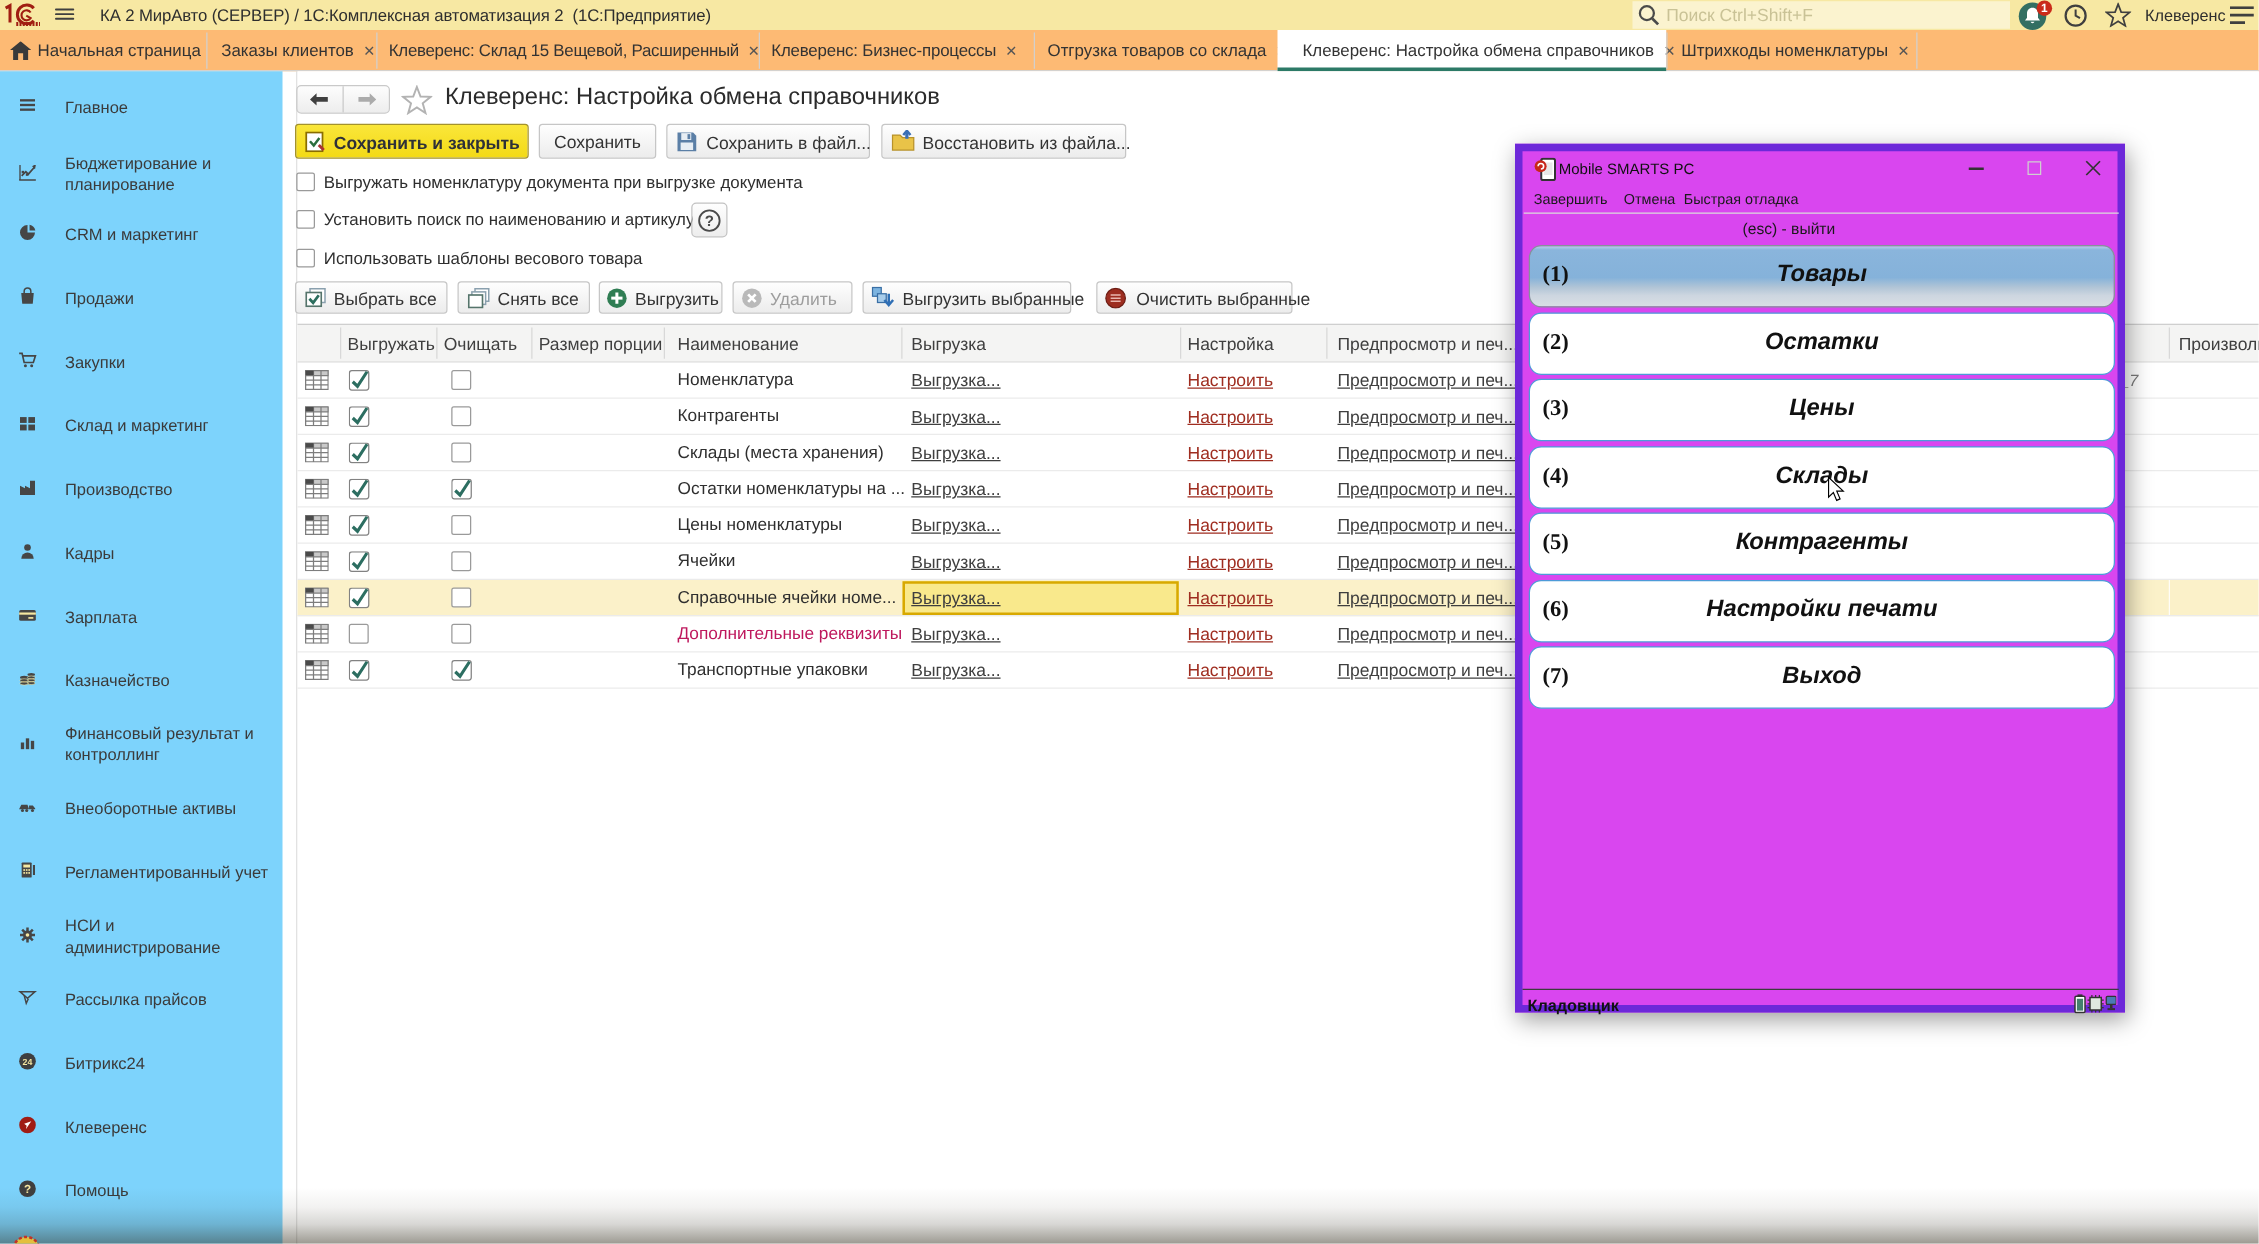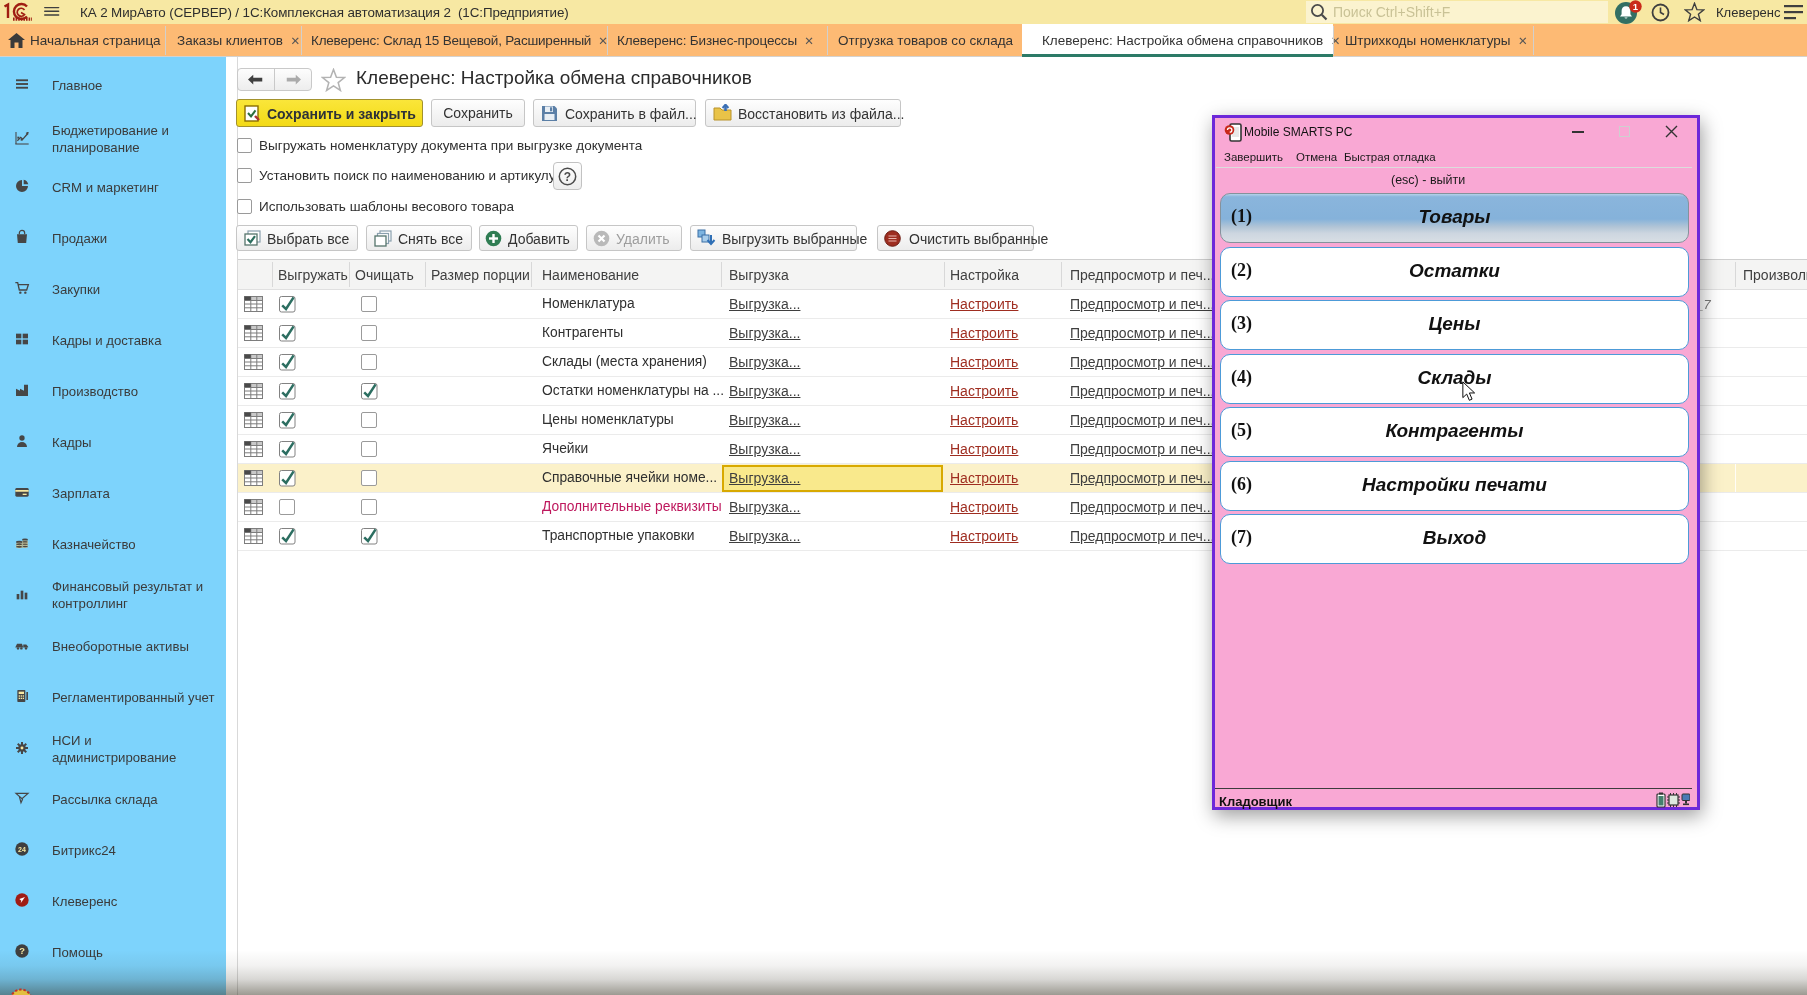--- a/index.html
+++ b/index.html
@@ -14,21 +14,21 @@
 .sbitem{position:absolute;left:52px;font-size:13.2px;color:#3b3b3b;line-height:17px;white-space:nowrap;}
 .sbicon{position:absolute;left:14px;width:16px;height:16px;}
 #vline{left:237px;top:57px;width:1px;height:938px;background:#d9d9d9;}
 #content{left:238px;top:57px;width:1569px;height:938px;background:#fff;}
 .btn{position:absolute;height:26px;background:linear-gradient(#fefefe,#ececec);border:1px solid #c6c6c6;border-radius:3px;font-size:14px;color:#333;display:flex;align-items:center;justify-content:center;white-space:nowrap;}
 .cb{position:absolute;width:15px;height:15px;background:#fff;border:1px solid #9a9a9a;border-radius:2px;}
 .cblbl{position:absolute;font-size:13.5px;color:#2f2f2f;white-space:nowrap;}
 .hsep{position:absolute;top:262px;height:25px;width:1px;background:#d8d8d8;}
 .rowlink{position:absolute;font-size:14px;color:#3f3f3f;text-decoration:underline;white-space:nowrap;}
 .red{color:#9f2d20;}
-#dialog{left:1212px;top:115px;width:488px;height:695px;background:#f9a8d4;border:3px solid #6d28d9;box-shadow:2px 6px 18px rgba(0,0,0,0.38);}
+#dialog{left:1212px;top:115px;width:488px;height:695px;background:#d946ef;border:6px solid #6d28d9;box-shadow:2px 6px 18px rgba(0,0,0,0.38);}
 .dbtn{position:absolute;left:5px;width:469px;height:50px;border:1.6px solid #4d9bd8;border-radius:10px;background:#fff;}
 .dbtn .num{position:absolute;left:10px;top:12px;font-family:"Liberation Serif",serif;font-weight:bold;font-size:18px;color:#111;}
 .dbtn .lbl{position:absolute;left:0;right:0;top:12px;text-align:center;font-weight:bold;font-size:19px;color:#111;font-style:italic;}
 #botfade{left:0;top:950px;width:1807px;height:45px;background:linear-gradient(to bottom,rgba(40,35,20,0) 0%,rgba(40,35,20,0.06) 35%,rgba(40,35,20,0.18) 65%,rgba(45,40,22,0.47) 100%);z-index:50;}
 </style></head>
 <body>
 <div class="abs" id="topbar">
   <svg class="abs" style="left:2px;top:2px" width="34" height="20" viewBox="0 0 34 20">
     <path d="M2.5 4.5 L6 2.5 L6 16" stroke="#a01e12" stroke-width="2.4" fill="none"></path>
     <path d="M25 4.5 A7.5 7.5 0 1 0 25 14.5" stroke="#a01e12" stroke-width="2.4" fill="none"></path>
@@ -118,21 +118,21 @@
       <circle cx="9.5" cy="19" r="1.8" fill="#464646"></circle>
       <circle cx="17" cy="19" r="1.8" fill="#464646"></circle>
     </svg>
   <div class="sbitem" style="top:224px">Закупки</div>
   <svg class="sbicon" style="top:274px" viewBox="0 0 24 24">
       <rect x="3" y="4" width="8" height="7" fill="#464646"></rect>
       <rect x="13" y="4" width="8" height="7" fill="#464646"></rect>
       <rect x="3" y="13" width="8" height="7" fill="#464646"></rect>
       <rect x="13" y="13" width="8" height="7" fill="#464646"></rect>
     </svg>
-  <div class="sbitem" style="top:275px">Кадры и доставка</div>
+  <div class="sbitem" style="top:275px">Склад и маркетинг</div>
   <svg class="sbicon" style="top:325px" viewBox="0 0 24 24">
       <path d="M3 21 L3 10 L9 13 L9 10 L15 13 L15 4 L21 4 L21 21 Z" fill="#464646"></path>
     </svg>
   <div class="sbitem" style="top:326px">Производство</div>
   <svg class="sbicon" style="top:376px" viewBox="0 0 24 24">
       <circle cx="12" cy="7.5" r="4" fill="#464646"></circle>
       <path d="M4.5 21 a7.5 7.5 0 0 1 15 0 z" fill="#464646"></path>
     </svg>
   <div class="sbitem" style="top:377px">Кадры</div>
   <svg class="sbicon" style="top:427px" viewBox="0 0 24 24">
@@ -202,21 +202,21 @@
           <line x1="9.2" y1="14.8" x2="5.6" y2="18.4"></line>
         </g>
       </g>
       <circle cx="12" cy="12" r="2.2" fill="#f6e7a1"></circle>
     </svg>
   <div class="sbitem" style="top:675px">НСИ и<br>администрирование</div>
   <svg class="sbicon" style="top:733px" viewBox="0 0 24 24">
       <path d="M3 5 L21 5 L12 13 Z" fill="none" stroke="#464646" stroke-width="1.8"></path>
       <path d="M8 9.5 L10.5 19 L13 13.5" fill="none" stroke="#464646" stroke-width="1.8"></path>
     </svg>
-  <div class="sbitem" style="top:734px">Рассылка склада</div>
+  <div class="sbitem" style="top:734px">Рассылка прайсов</div>
   <svg class="sbicon" style="top:784px" viewBox="0 0 24 24">
       <circle cx="12" cy="12" r="10" fill="#3f3f3f"></circle>
       <text x="12" y="16" text-anchor="middle" font-size="10.5" font-weight="bold" fill="#f6e7a1">24</text>
     </svg>
   <div class="sbitem" style="top:785px">Битрикс24</div>
   <svg class="sbicon" style="top:835px" viewBox="0 0 24 24">
       <circle cx="12" cy="12" r="10" fill="#a01c14"></circle>
       <path d="M16.5 7.5 L8 10.5 L11 13 L10 17 Z" fill="#fff"></path>
     </svg>
   <div class="sbitem" style="top:836px">Клеверенс</div>
@@ -291,21 +291,21 @@
     <rect x="3.5" y="3.5" width="11" height="10" fill="#fff" stroke="#8aa0ae" stroke-width="1.2"></rect>
     <rect x="1" y="6" width="11" height="10" fill="#fff" stroke="#55746b" stroke-width="1.3"></rect>
   </svg>
 <div class="abs" style="left:398px;top:231px;font-size:14px;color:#333;">Снять все</div>
 <div class="btn" style="left:479px;top:225px;width:99px;"></div>
 <svg class="abs" style="left:485px;top:230px" width="17" height="17" viewBox="0 0 17 17">
     <circle cx="8.5" cy="8.5" r="7.8" fill="#2f7d53"></circle>
     <rect x="7.3" y="4" width="2.4" height="9" fill="#fff"></rect>
     <rect x="4" y="7.3" width="9" height="2.4" fill="#fff"></rect>
   </svg>
-<div class="abs" style="left:508px;top:231px;font-size:14px;color:#333;">Добавить</div>
+<div class="abs" style="left:508px;top:231px;font-size:14px;color:#333;">Выгрузить</div>
 <div class="btn" style="left:586px;top:225px;width:96px;"></div>
 <svg class="abs" style="left:593px;top:230px" width="17" height="17" viewBox="0 0 17 17">
     <circle cx="8.5" cy="8.5" r="7.8" fill="#b9b9b9"></circle>
     <path d="M5.5 5.5 l6 6 M11.5 5.5 l-6 6" stroke="#fff" stroke-width="2.2"></path>
   </svg>
 <div class="abs" style="left:616px;top:231px;font-size:14px;color:#9d9d9d;">Удалить</div>
 <div class="btn" style="left:690px;top:225px;width:167px;"></div>
 <svg class="abs" style="left:697px;top:229px" width="19" height="19" viewBox="0 0 19 19">
     <rect x="1" y="1" width="7" height="7" fill="#7db4e0" stroke="#3a6fa5" stroke-width="1"></rect>
     <rect x="5" y="6" width="7" height="7" fill="#a8cdeb" stroke="#3a6fa5" stroke-width="1"></rect>

